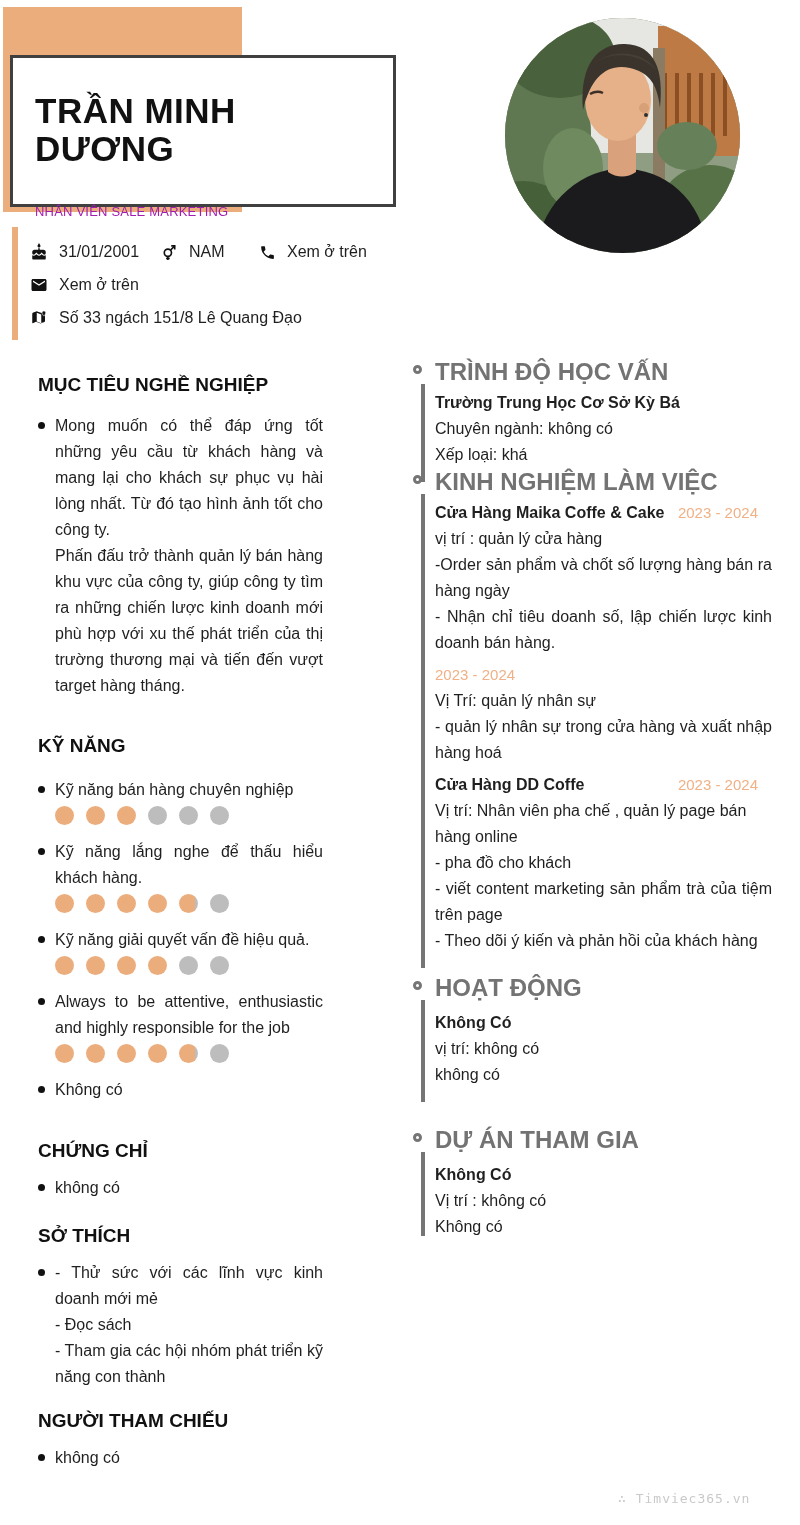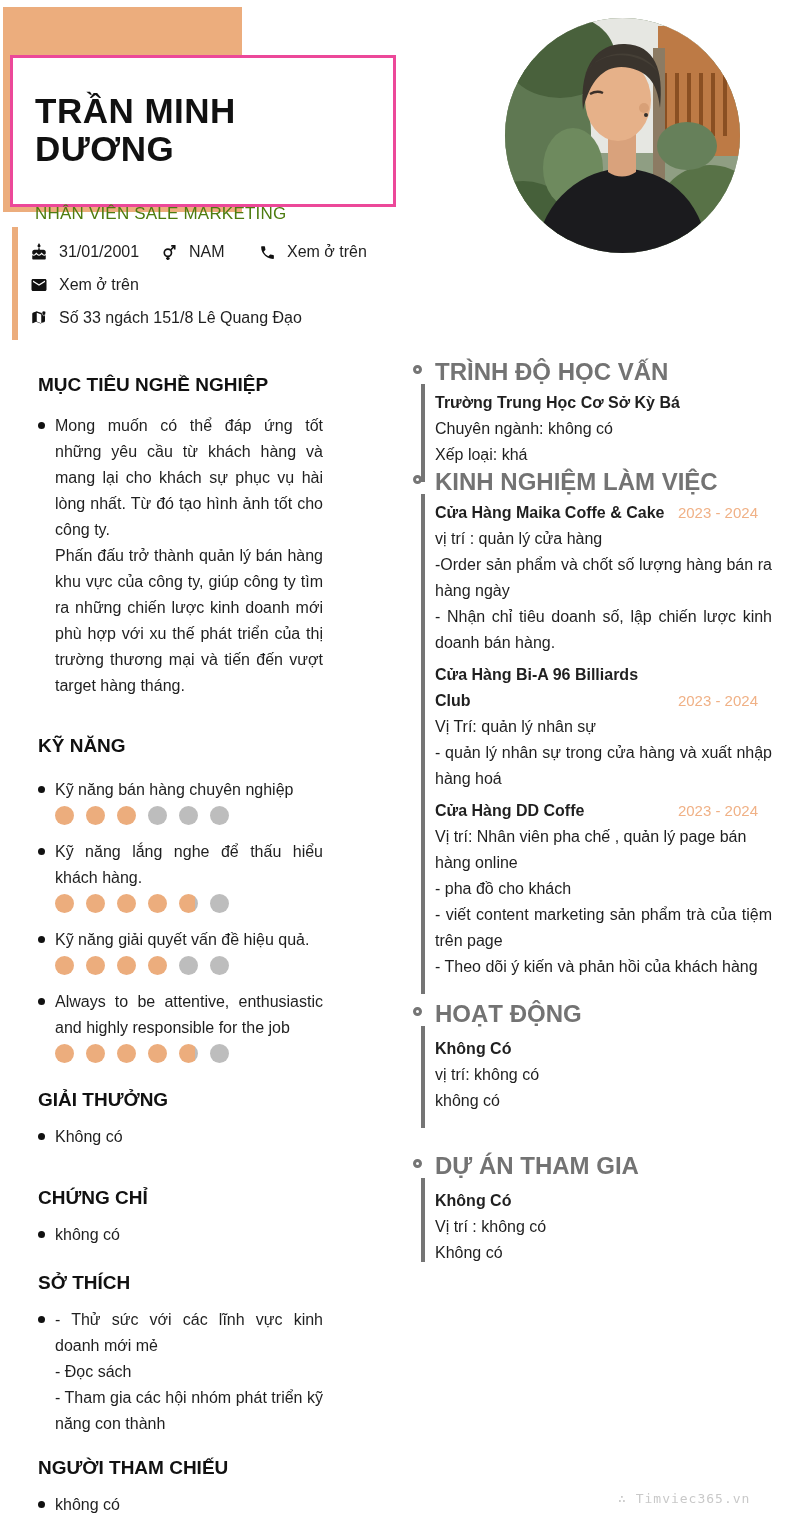--- a/index.html
+++ b/index.html
@@ -8,24 +8,24 @@
     width:800px; height:1525px; background:#ffffff;
     font-family:"Liberation Sans", sans-serif; color:#1f1f1f;
     position:relative; overflow:hidden;
   }
   .page { position:absolute; inset:0; }
 
   
   .accent-rect { position:absolute; left:3px; top:7px; width:239px; height:205px; background:#ecad7d; }
   .name-box {
     position:absolute; left:10px; top:55px; width:386px; height:152px;
-    background:#ffffff; border:3px solid #ec4899; padding:34px 10px 0 22px;
+    background:#ffffff; border:3px solid #404040; padding:34px 10px 0 22px;
   }
   .name-box h1 { margin:0; font-size:35px; line-height:38px; letter-spacing:.5px; font-weight:bold; color:#111; }
-  .name-box .role { margin:36px 0 0; font-size:17px; letter-spacing:.2px; color:#4d7c0f; }
+  .name-box .role { margin:36px 0 0; font-size:13px; letter-spacing:.2px; color:#a21caf; }
 
   .photo {
     position:absolute; left:505px; top:18px; width:235px; height:235px;
     border-radius:50%; overflow:hidden; background:#9aa88f;
   }
 
   .contact-bar { position:absolute; left:12px; top:227px; width:6px; height:113px; background:#ecad7d; }
   .contact { position:absolute; left:30px; top:241px; width:430px; font-size:16px; }
   .crow { display:flex; align-items:center; height:22px; margin-bottom:11px; }
   .cg { display:flex; align-items:center; }
@@ -247,21 +247,20 @@
             <span class="dot" style="background: rgb(236, 173, 125);"></span>
             <span class="dot" style="background: rgb(236, 173, 125);"></span>
             <span class="dot" style="background: rgb(236, 173, 125);"></span>
             <span class="dot" style="background: linear-gradient(90deg, rgb(236, 173, 125) 85%, rgb(189, 189, 189) 85%);"></span>
             <span class="dot" style="background: rgb(189, 189, 189);"></span>
           </div>
       </div>
     </section>
 
     <section class="sec-awards">
-      <h2>GIẢI THƯỞNG</h2>
       <div class="li">
           <span class="mk"></span>
         <div class="litext">Không có</div>
         </div>
     </section>
 
     <section class="sec-certs">
       <h2>CHỨNG CHỈ</h2>
       <div class="li">
           <span class="mk"></span>
@@ -310,21 +309,20 @@
           <span class="bold">Cửa Hàng Maika Coffe &amp; Cake</span>
           <span class="period">2023 - 2024</span>
         </div>
         <p>vị trí : quản lý cửa hàng</p>
         <p class="just">-Order sản phẩm và chốt số lượng hàng bán ra hàng ngày</p>
         <p class="just">- Nhận chỉ tiêu doanh số, lập chiến lược kinh doanh bán hàng.</p>
       </div>
 
       <div class="job">
         <div class="jobhead">
-          <span class="bold">Cửa Hàng Bi-A 96 Billiards Club</span>
           <span class="period">2023 - 2024</span>
         </div>
         <p>Vị Trí: quản lý nhân sự</p>
         <p class="just">- quản lý nhân sự trong cửa hàng và xuất nhập hàng hoá</p>
       </div>
 
       <div class="job">
         <div class="jobhead">
           <span class="bold">Cửa Hàng DD Coffe</span>
           <span class="period">2023 - 2024</span>

